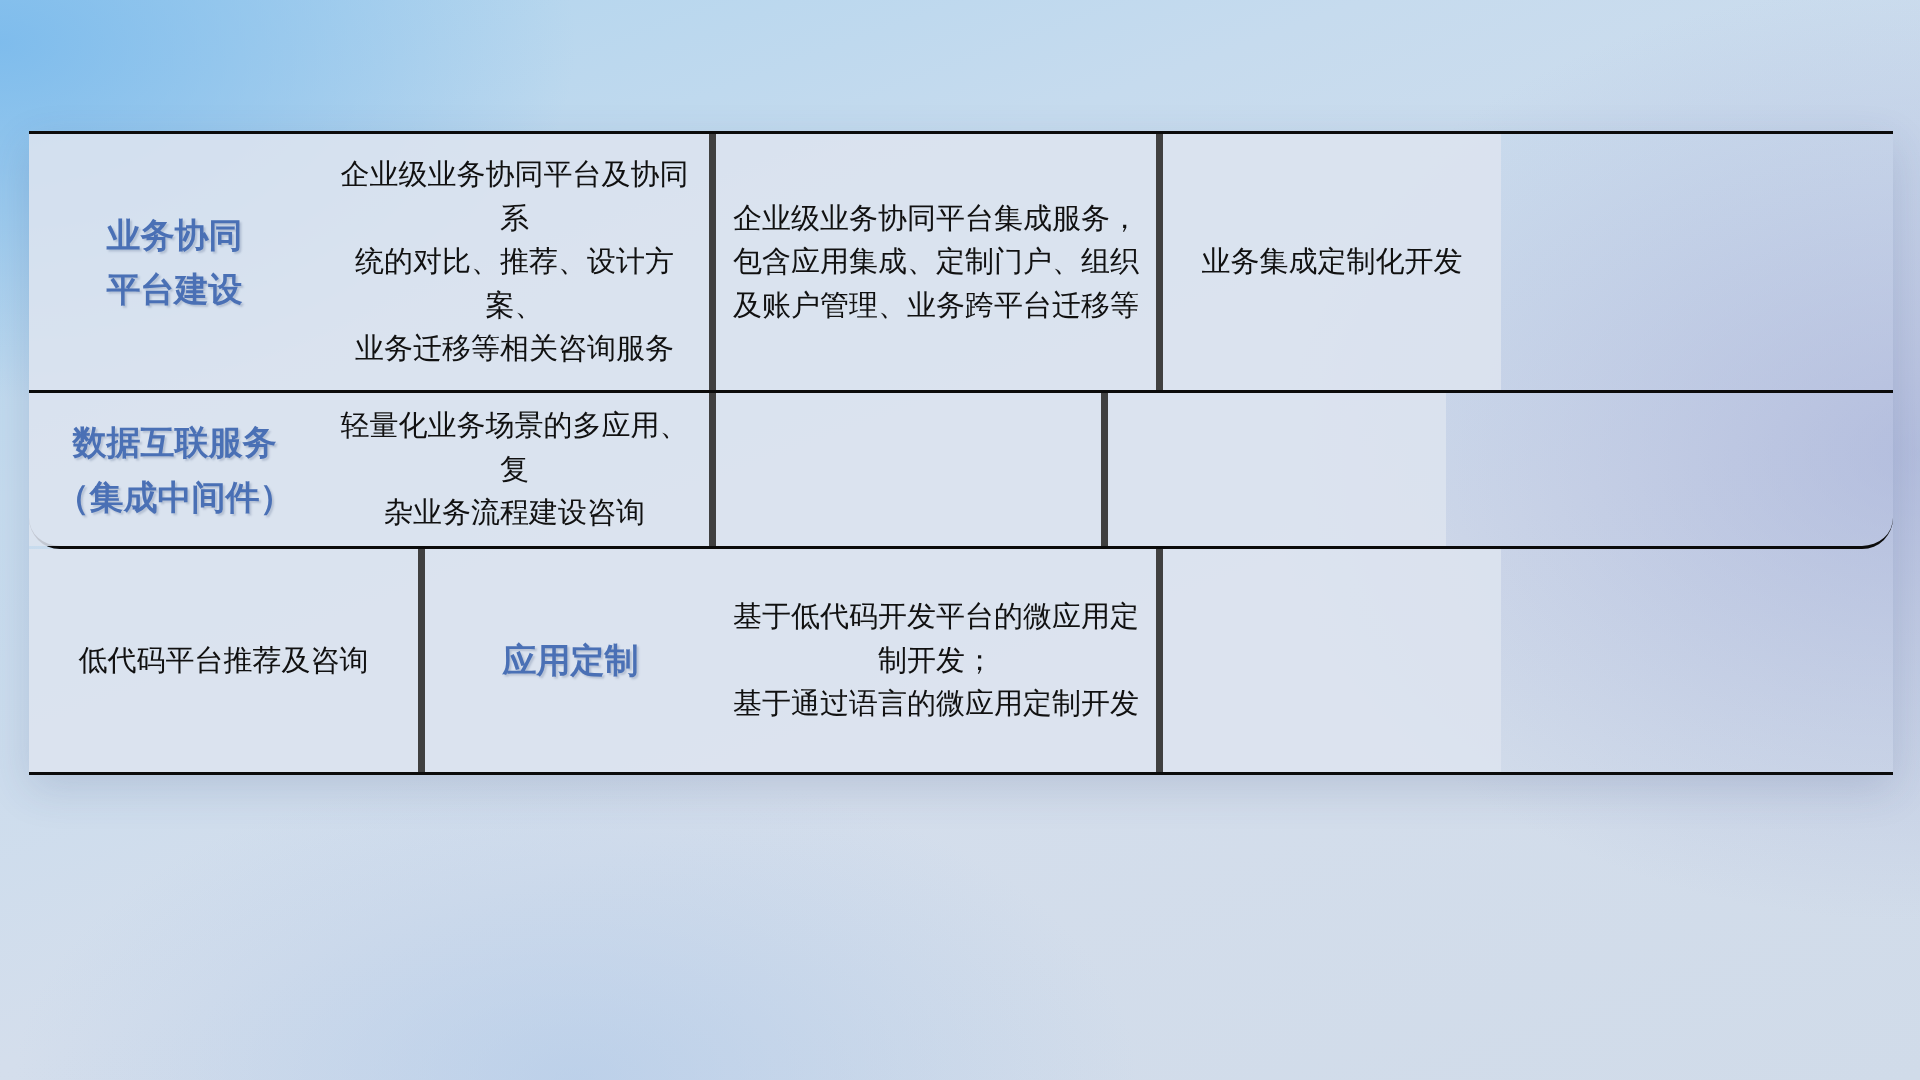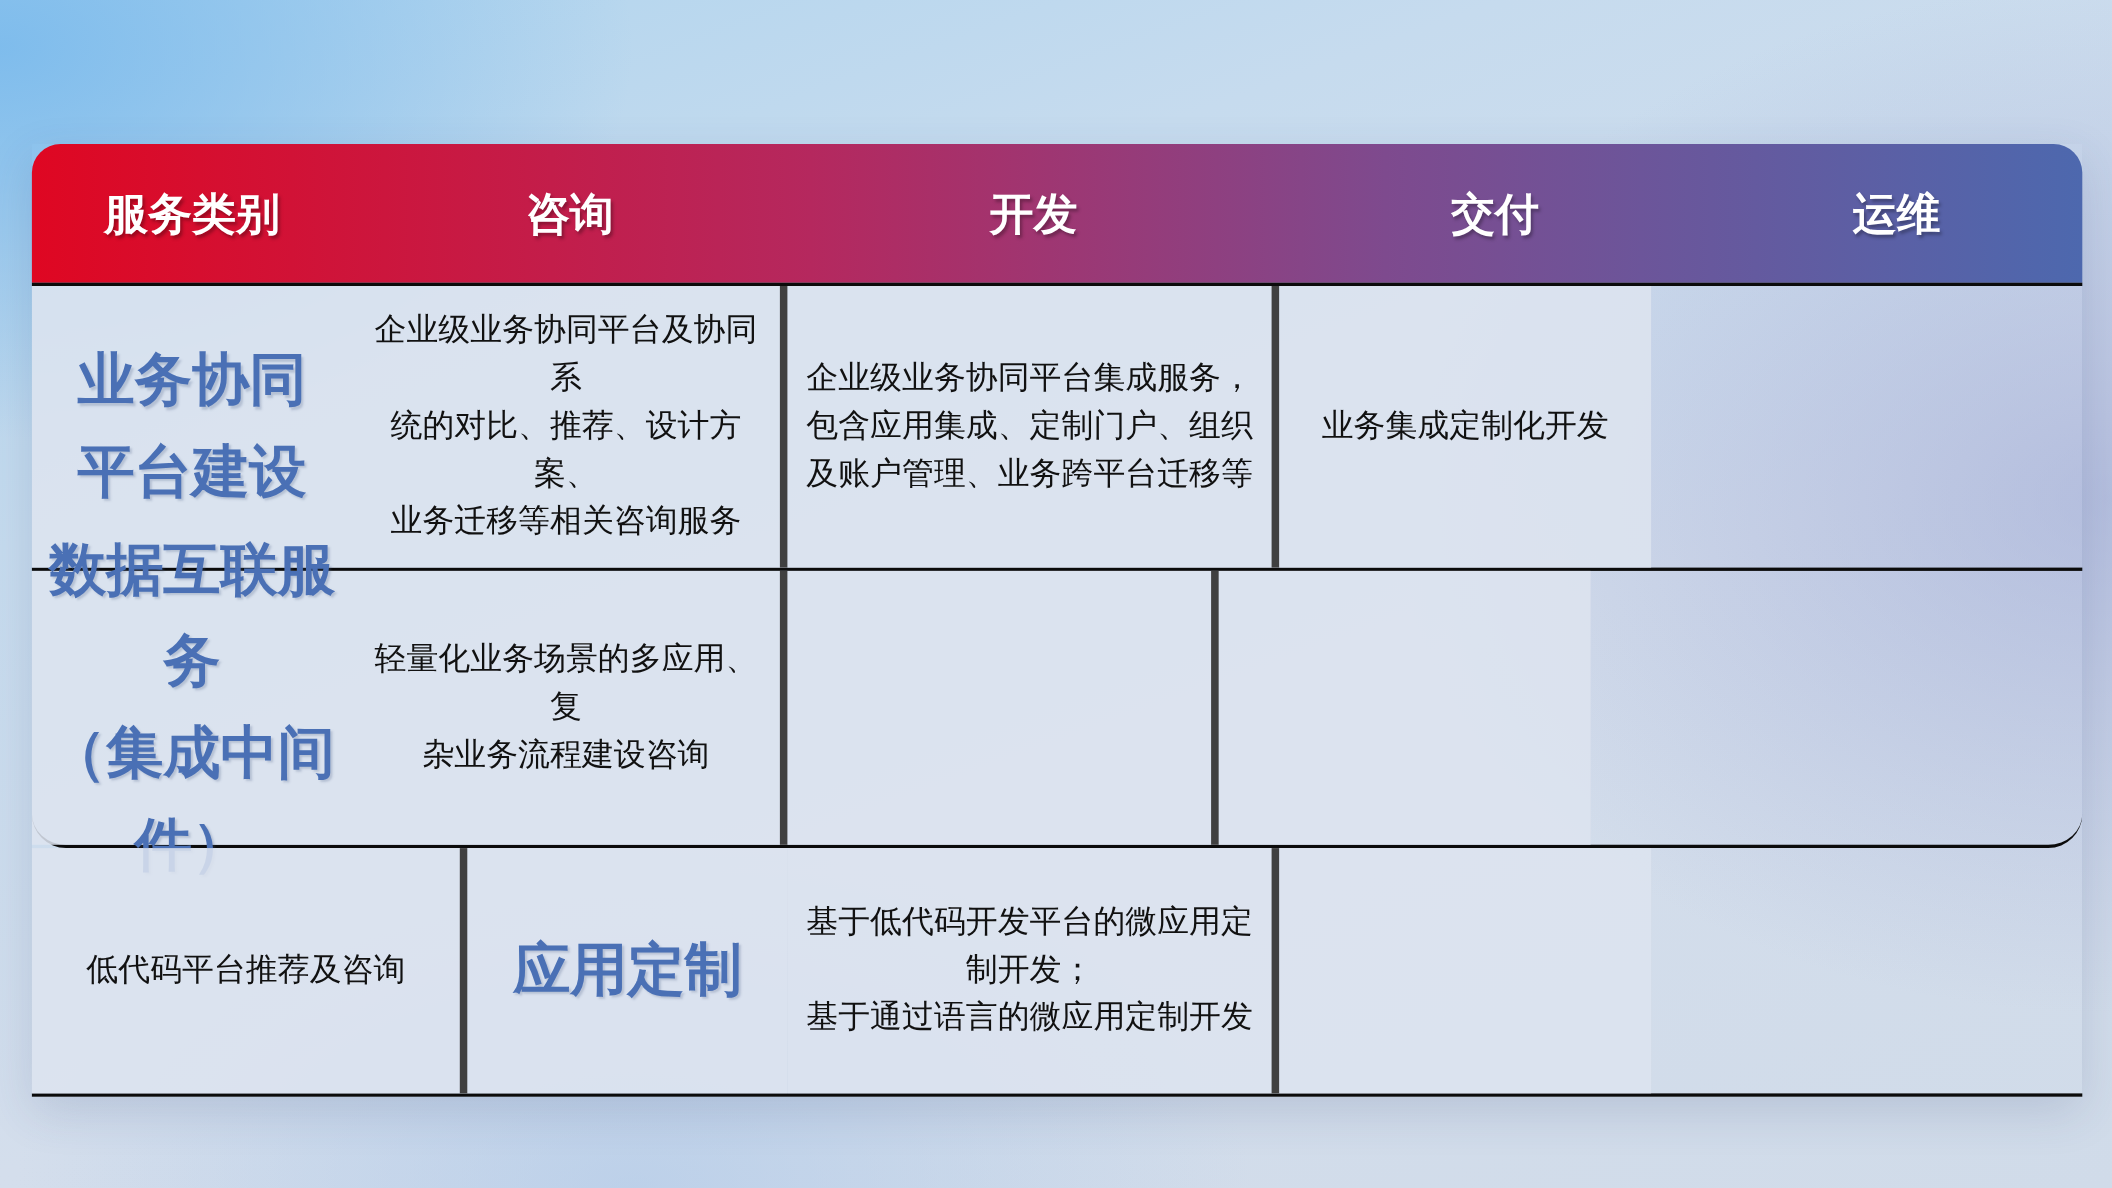--- a/index.html
+++ b/index.html
@@ -55,59 +55,52 @@
   
   .tbody {
     border-top: 3px solid #0b0b0b;
   }
   .tr {
     display: flex;
     box-sizing: border-box;
     border-bottom: 3px solid #0b0b0b;
   }
   .tr.r1 { height: 259px; }
-  .tr.r2 { height: 252px; border-radius: 31px; }
+  .tr.r2 { height: 156px; border-radius: 31px; }
   .tr.r3 { height: 226px; }
 
   .td {
     display: flex;
     align-items: center;
     justify-content: center;
     text-align: center;
     box-sizing: border-box;
     background: rgba(221, 228, 239, 0.87);
     color: #111111;
     font-size: 29px;
     line-height: 1.5;
     white-space: pre-line;
     padding: 0 12px;
   }
   .td.mid { border-right: 7px solid #404040; }
 
   .td.cat {
     font-weight: bold;
-    font-size: 52px;
+    font-size: 34px;
     line-height: 1.6;
     color: #4a70b5;
     padding: 0 6px;
     text-shadow: 2px 2px 2px rgba(70, 90, 130, 0.25);
   }
 </style>
 </head>
 <body>
 
 <div class="services-table">
 
-  <div class="thead">
-    <div class="th col-cat">服务类别</div>
-    <div class="th col-consult">咨询</div>
-    <div class="th col-dev">开发</div>
-    <div class="th col-deliver">交付</div>
-    <div class="th col-ops">运维</div>
-  </div>
 
   <div class="tbody">
 
     <div class="tr r1">
       <div class="td cat col-cat">业务协同
 平台建设</div>
       <div class="td mid col-consult">企业级业务协同平台及协同系
 统的对比、推荐、设计方案、
 业务迁移等相关咨询服务</div>
       <div class="td mid col-dev">企业级业务协同平台集成服务，

